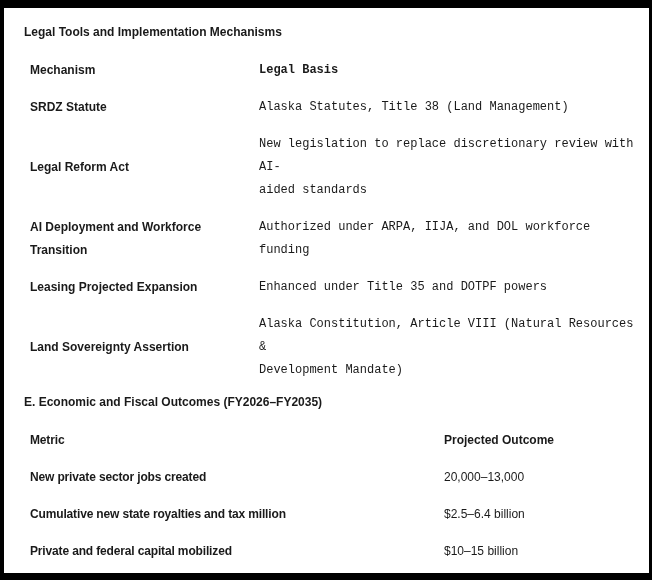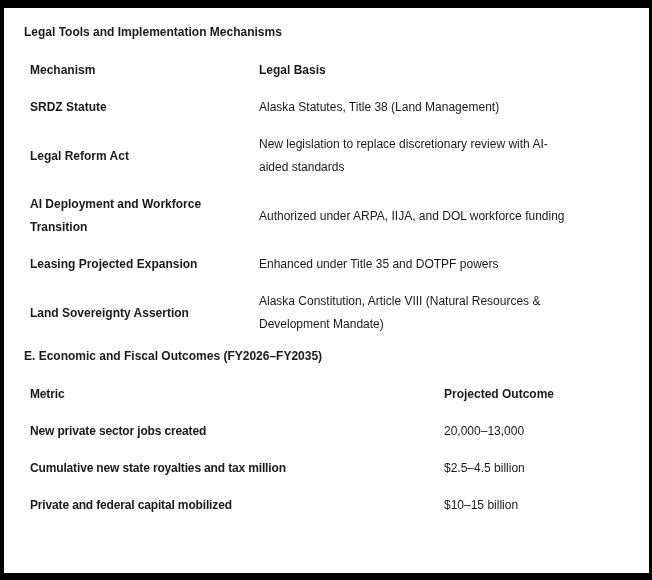--- a/index.html
+++ b/index.html
@@ -34,21 +34,21 @@
   }
   .tr { display: table-row; }
   .td {
     display: table-cell;
     vertical-align: middle;
     padding: 7px 0;
   }
   .line { display: block; }
 
   .t1 .c1 { width: 229px; padding-right: 12px; }
-  .t1 .c2 { width: 378px; }
+  .t1 .c2 { width: 378px; font-family: Liberation Mono, monospace; }
 
   .t2 .c1 { width: 414px; padding-right: 6px; letter-spacing: -0.15px; }
   .t2 .c2 { width: 190px; }
 
   .bold { font-weight: bold; }
 
   .link {
     text-decoration-color: #2f6db4;
     text-decoration-thickness: 1.5px;
     text-underline-offset: 2px;
@@ -135,21 +135,21 @@
 
     <div class="tr">
       <div class="td c1 bold">New private sector jobs created</div>
       <div class="td c2">20,000–13,000</div>
     </div>
 
     <div class="tr">
       <div class="td c1 bold">
         <span>Cumulative new state </span><span class="link">royalties</span><span> and tax million</span>
       </div>
-      <div class="td c2">$2.5–4.5 billion</div>
+      <div class="td c2">$2.5–6.4 billion</div>
     </div>
 
     <div class="tr">
       <div class="td c1 bold">Private and federal capital mobilized</div>
       <div class="td c2">$10–15 billion</div>
     </div>
 
   </div>
 
 </div>

